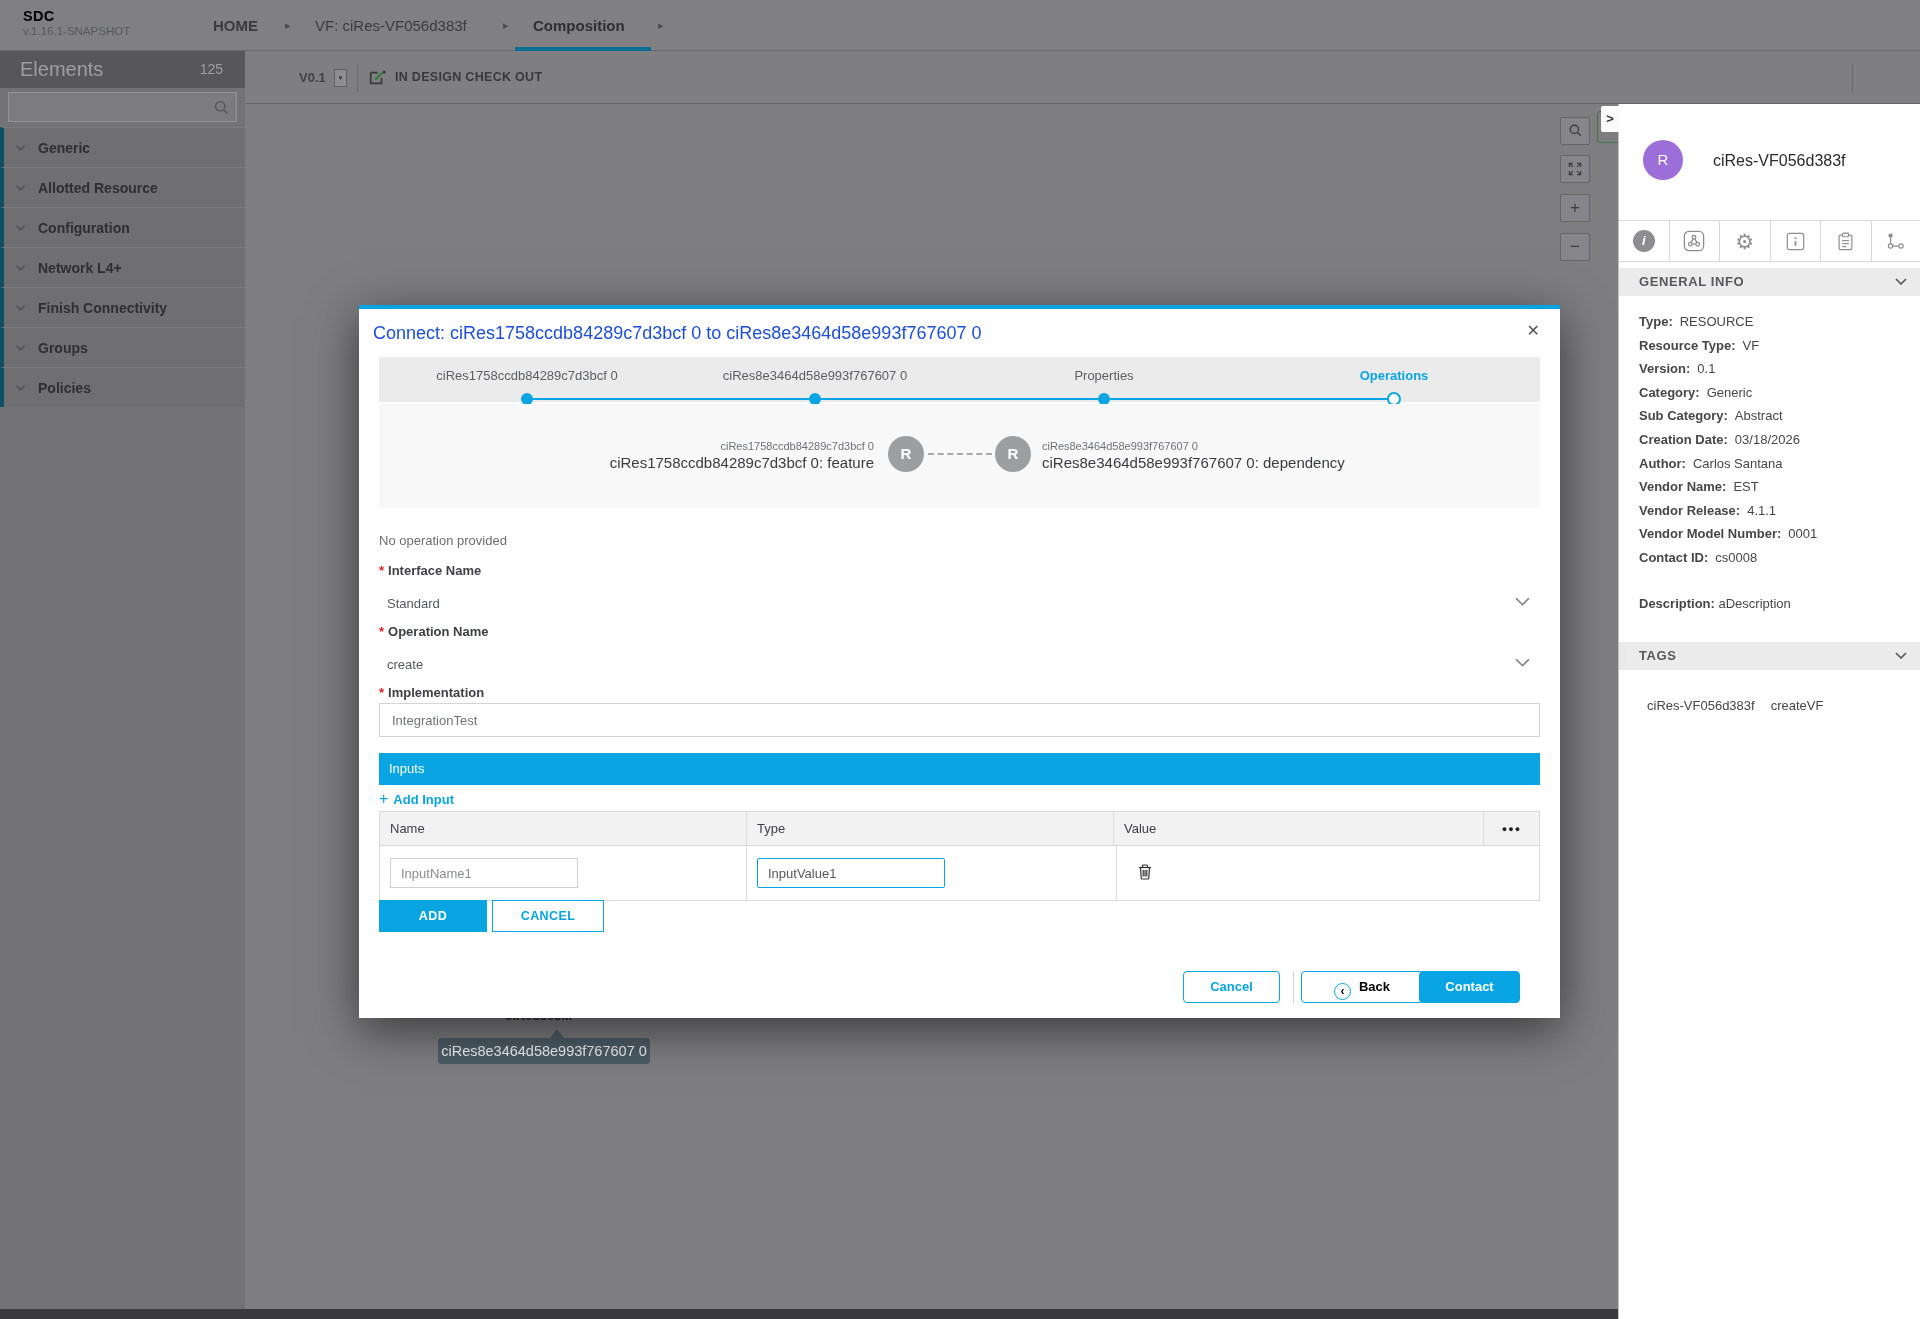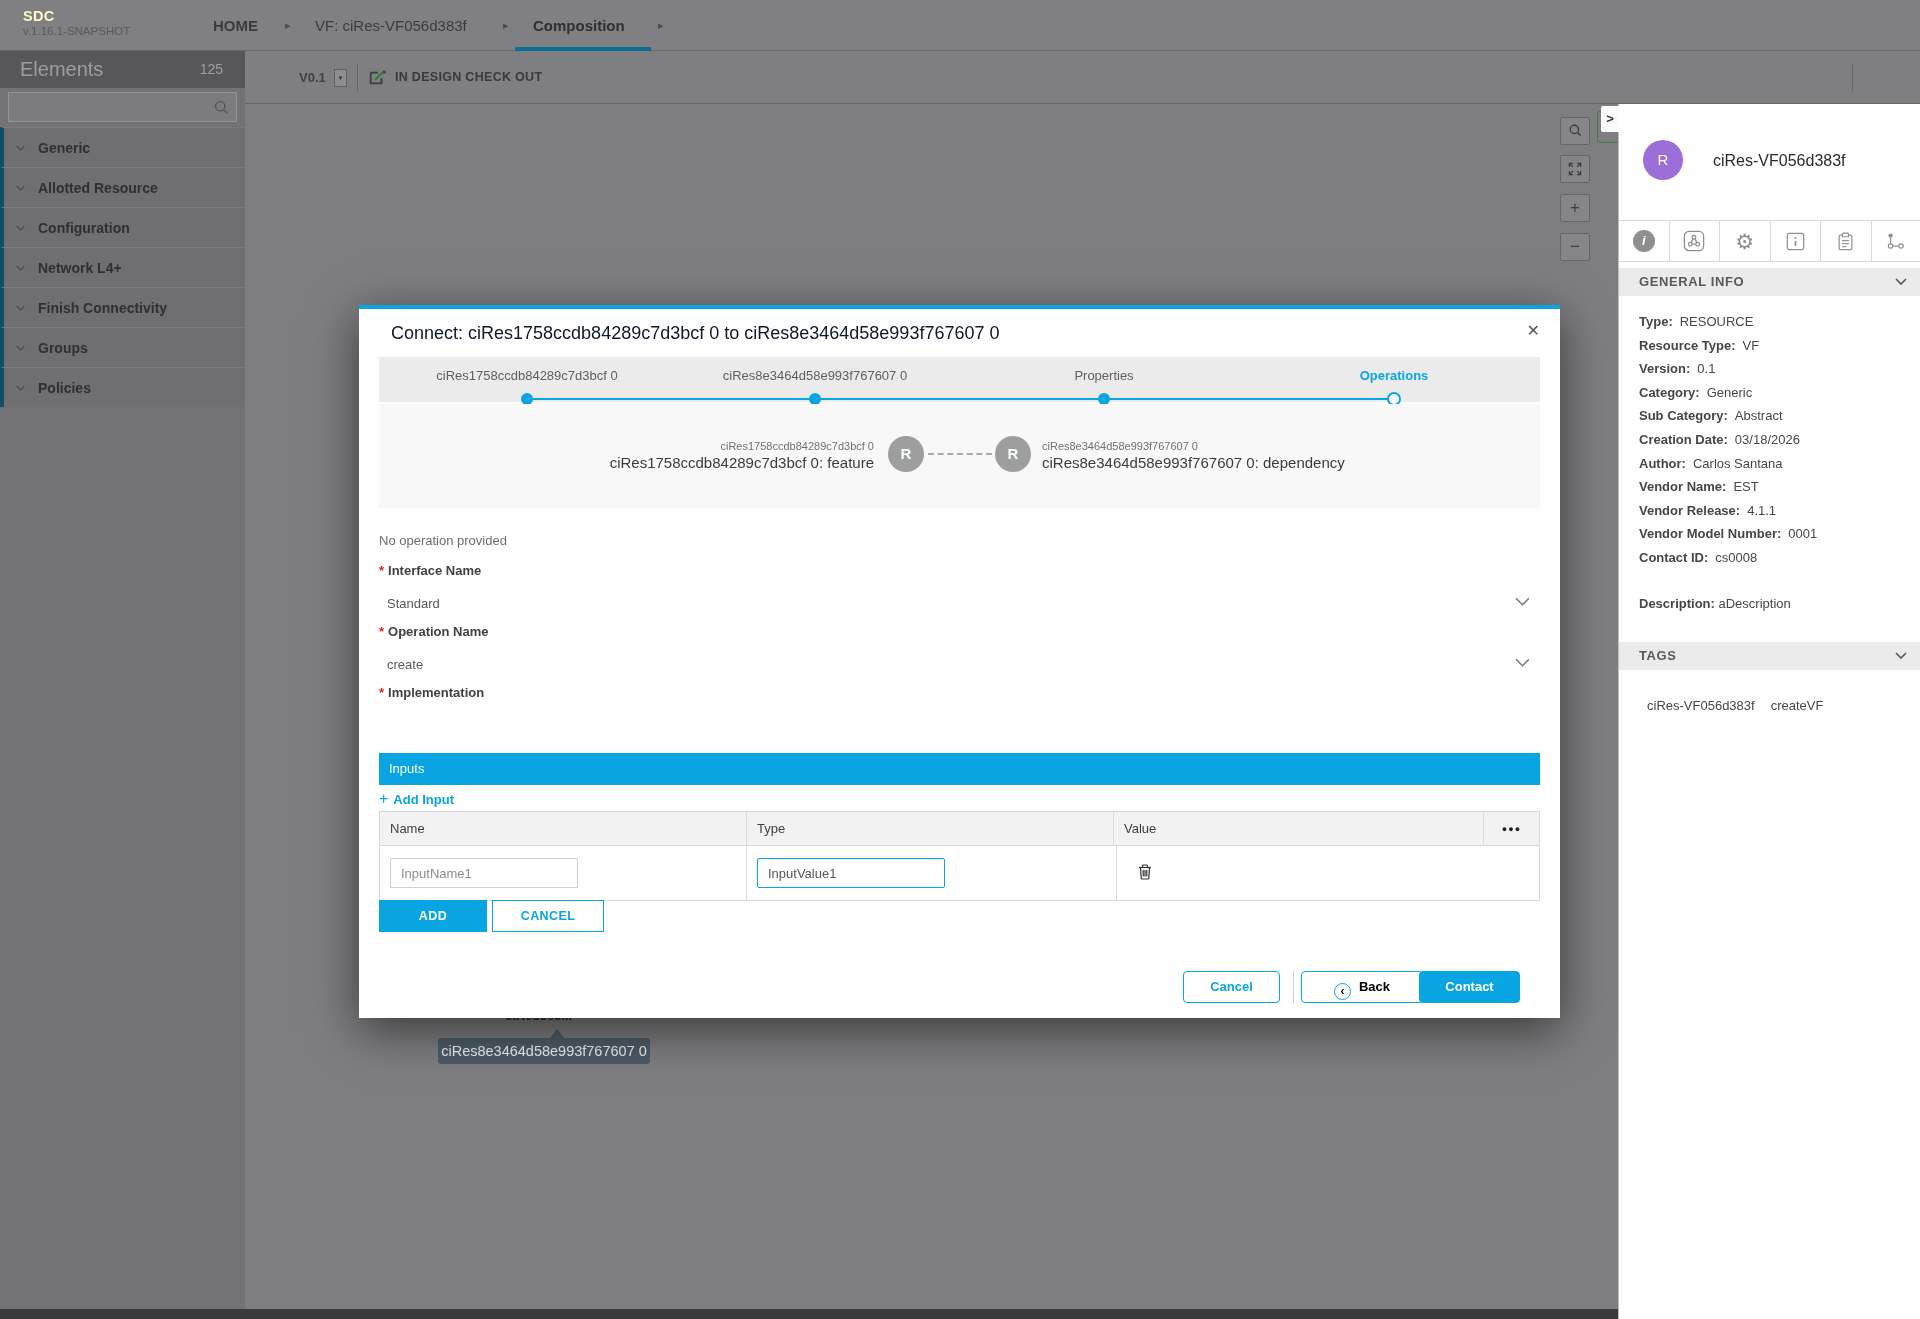--- a/index.html
+++ b/index.html
@@ -3,21 +3,21 @@
 <meta charset="utf-8">
 <style>
   * { margin:0; padding:0; box-sizing:border-box; }
   html,body { width:1920px; height:1319px; }
   body { font-family:"Liberation Sans", sans-serif; position:relative; overflow:hidden; background:#7e7e80; }
   #app { position:absolute; inset:0; }
 
   
   #header { position:absolute; left:0; top:0; width:1920px; height:51px; background:#808082; border-bottom:1px solid #6a6a6c; z-index:3; }
   .logo { position:absolute; left:23px; top:8px; }
-  .logo-title { display:block; color:#fef9c3; font-size:14.5px; font-weight:700; letter-spacing:.3px; }
+  .logo-title { display:block; color:#000000; font-size:14.5px; font-weight:700; letter-spacing:.3px; }
   .logo-version { display:block; color:#55585a; font-size:11.5px; margin-top:1px; }
   .crumb { position:absolute; top:0; height:51px; line-height:51px; color:#3a3b3d; font-size:15px; }
   .crumb-home { left:213px; font-weight:600; }
   .crumb-vf { left:315px; }
   .crumb-comp { left:533px; font-weight:700; color:#2e2f31; }
   .crumb-arrow { position:absolute; top:0; height:51px; line-height:51px; color:#4a4b4d; font-size:11px; }
   .arr1 { left:285px; } .arr2 { left:503px; } .arr3 { left:658px; }
   .comp-underline { position:absolute; left:515px; top:47px; width:136px; height:4px; background:#0b6e94; }
 
   
@@ -67,21 +67,21 @@
   .sec-general { top:164px; } .sec-tags { top:538px; }
   .rp-sec-chev { position:absolute; right:14px; top:10px; color:#555; }
   .gi-fields { position:absolute; left:20px; top:206px; width:272px; }
   .gi-row { font-size:13px; line-height:23.6px; color:#464646; white-space:nowrap; }
   .gi-l { font-weight:700; } .gi-v { margin-left:7px; }
   .gi-desc { position:absolute; left:20px; top:492px; font-size:13px; color:#464646; }
   .tags-row { position:absolute; left:28px; top:594px; display:flex; gap:16px; font-size:13px; color:#464646; }
 
   
   #modal { position:absolute; left:359px; top:305px; width:1201px; height:713px; background:#fff; border-top:4px solid #09a5e3; box-shadow:0 12px 45px rgba(0,0,0,.55); z-index:10; }
-  .m-title { position:absolute; left:32px; top:14px; font-size:18px; color:#0f172a; }
+  .m-title { position:absolute; left:14px; top:14px; font-size:18px; color:#1d4ed8; }
   .m-close { position:absolute; right:20px; top:12px; font-size:16px; color:#555; }
   .wizard { position:absolute; left:20px; top:48px; width:1161px; height:45px; background:#ebebeb; }
   .wz-label { position:absolute; top:11px; transform:translateX(-50%); font-size:13px; color:#5c5e60; white-space:nowrap; }
   .wz1 { left:148px; } .wz2 { left:436px; } .wz3 { left:725px; } .wz4 { left:1015px; color:#09a5e3; font-weight:600; }
   .wz-line { position:absolute; left:168px; top:89px; width:867px; height:2px; background:#09a5e3; }
   .wz-dot { position:absolute; top:84px; width:12px; height:12px; border-radius:50%; background:#09a5e3; }
   .wd1 { left:162px; } .wd2 { left:450px; } .wd3 { left:739px; }
   .wz-dot-open { position:absolute; top:83px; left:1028px; width:14px; height:14px; border-radius:50%; background:#fff; border:2px solid #09a5e3; }
   .rel-section { position:absolute; left:20px; top:95px; width:1161px; height:104px; background:#f8f8f8; }
   .rel-small { position:absolute; top:36px; font-size:11px; color:#6e7173; white-space:nowrap; }
@@ -383,20 +383,21 @@
     <span class="m-select-val val-op">create</span>
     <span class="m-select-chev chev-op">
         <svg viewBox="0 0 14 8" width="15" height="9">
           <path d="M1 1 L7 7 L13 1" fill="none" stroke="currentColor" stroke-width="1.5"></path>
         </svg>
       </span>
 
     <div class="m-label lab-impl">
       <span class="req">*</span><span>Implementation</span>
     </div>
+    <input class="impl-input" value="IntegrationTest" style="">
 
     <div class="inputs-bar">Inputs</div>
     <div class="add-input">
       <span class="add-plus">+</span><span>Add Input</span>
     </div>
 
     <div class="itable">
       <div class="it-head">
         <div class="c1 hcell">Name</div>
         <div class="c2 hcell">Type</div>

